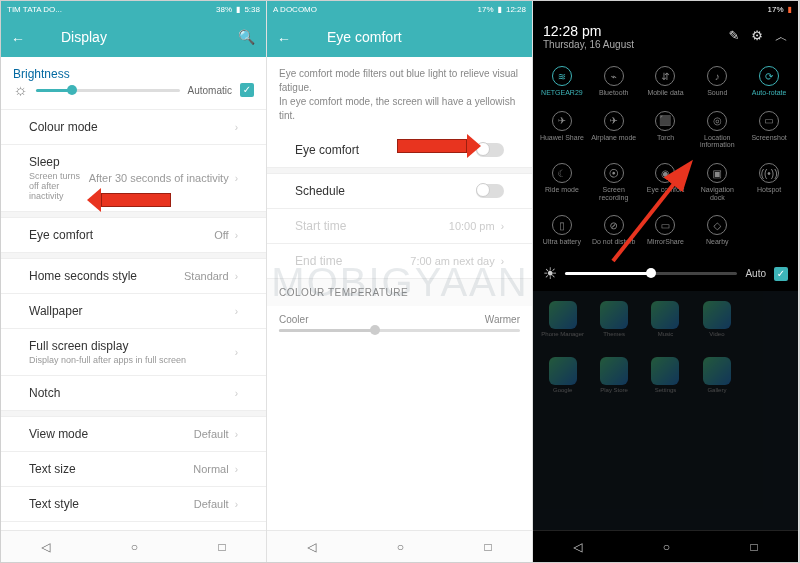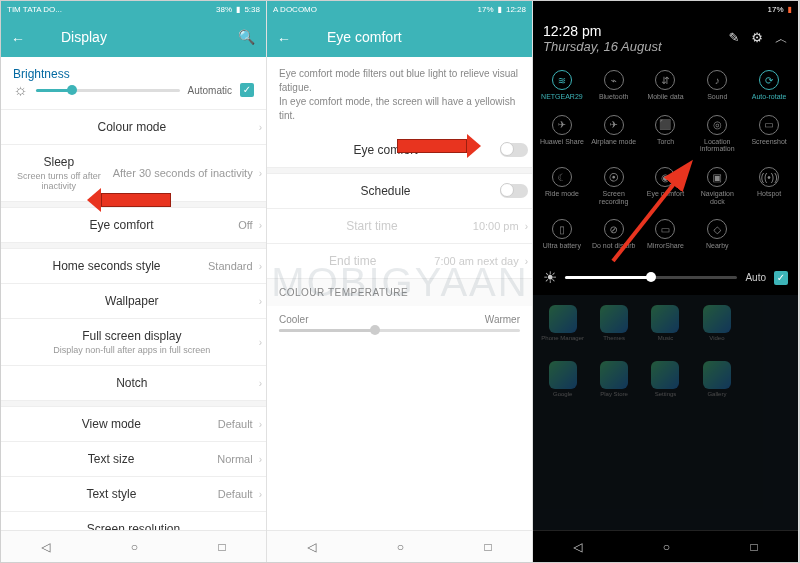--- a/index.html
+++ b/index.html
@@ -11,21 +11,21 @@
   .pane3 { width: 266px; background: #000; }
 
   .statusbar { height: 16px; font-size: 8px; color: #fff; background: #3db4b8; padding: 2px 6px; display: flex; justify-content: space-between; align-items: center; }
   .statusbar.dark { background: #000; }
   .sb-left, .sb-right { display: flex; gap: 4px; align-items: center; }
 
   .actionbar { height: 40px; background: #3db4b8; color: #fff; display: flex; align-items: center; padding: 0 10px; gap: 12px; font-size: 14px; }
   .actionbar .title { flex: 1; margin-left: 24px; }
 
   .list { flex: 1; overflow: hidden; background: #fff; }
-  .row { padding: 10px 4px; border-bottom: 1px solid #eeeeee; display: flex; align-items: center; font-size: 12px; color: #333; position: relative; text-align: center; }
+  .row { padding: 10px 28px; border-bottom: 1px solid #eeeeee; display: flex; align-items: center; font-size: 12px; color: #333; position: relative; }
   .row .label { flex: 1; }
   .row .sub { display: block; font-size: 9px; color: #999; margin-top: 2px; }
   .row .value { color: #999; font-size: 11px; margin-right: 6px; }
   .chev { color: #ccc; font-size: 10px; }
   .gap { height: 6px; background: #f5f5f5; border-bottom: 1px solid #eee; }
 
   .brightness-row { padding: 10px 12px; border-bottom: 1px solid #eee; }
   .br-controls { display: flex; align-items: center; gap: 8px; }
   .slider { flex: 1; height: 3px; background: #ddd; position: relative; border-radius: 2px; }
   .slider .fill { position: absolute; height: 100%; background: #3db4b8; border-radius: 2px; }
@@ -45,21 +45,21 @@
   .arrow-body { background: #e8341f; height: 14px; border: 1px solid #9c1f10; position: absolute; }
   .arrow-head-l { width: 0; height: 0; border-top: 12px solid transparent; border-bottom: 12px solid transparent; border-right: 14px solid #e8341f; position: absolute; }
   .arrow-head-r { width: 0; height: 0; border-top: 12px solid transparent; border-bottom: 12px solid transparent; border-left: 14px solid #e8341f; position: absolute; }
 
   .navbar { height: 32px; background: #fbfbfb; border-top: 1px solid #e8e8e8; display: flex; justify-content: space-around; align-items: center; color: #666; font-size: 12px; }
   .navbar.dark { background: #000; border-top: 1px solid #222; color: #ccc; }
 
   
   .qs-header { padding: 6px 10px; display: flex; justify-content: space-between; align-items: center; color: #fff; }
   .qs-time { font-size: 14px; }
-  .qs-date { font-size: 13px; color: #aaa; font-style: italic; }
+  .qs-date { font-size: 10px; color: #aaa; }
   .qs-icons { display: flex; gap: 12px; color: #ddd; font-size: 13px; }
 
   .qs-grid { display: grid; grid-template-columns: repeat(5, 1fr); gap: 2px; padding: 4px 4px; }
   .tile { display: flex; flex-direction: column; align-items: center; padding: 6px 2px; }
   .tile .ico { width: 20px; height: 20px; border: 1px solid #777; border-radius: 50%; margin-bottom: 3px; display: flex; align-items: center; justify-content: center; font-size: 10px; color: #888; }
   .tile .tlabel { font-size: 7px; color: #888; text-align: center; line-height: 1.1; }
   .tile.active .ico { border-color: #3db4b8; color: #3db4b8; }
   .tile.active .tlabel { color: #3db4b8; }
 
   .qs-brightness { display: flex; align-items: center; padding: 8px 10px; gap: 8px; color: #fff; }

